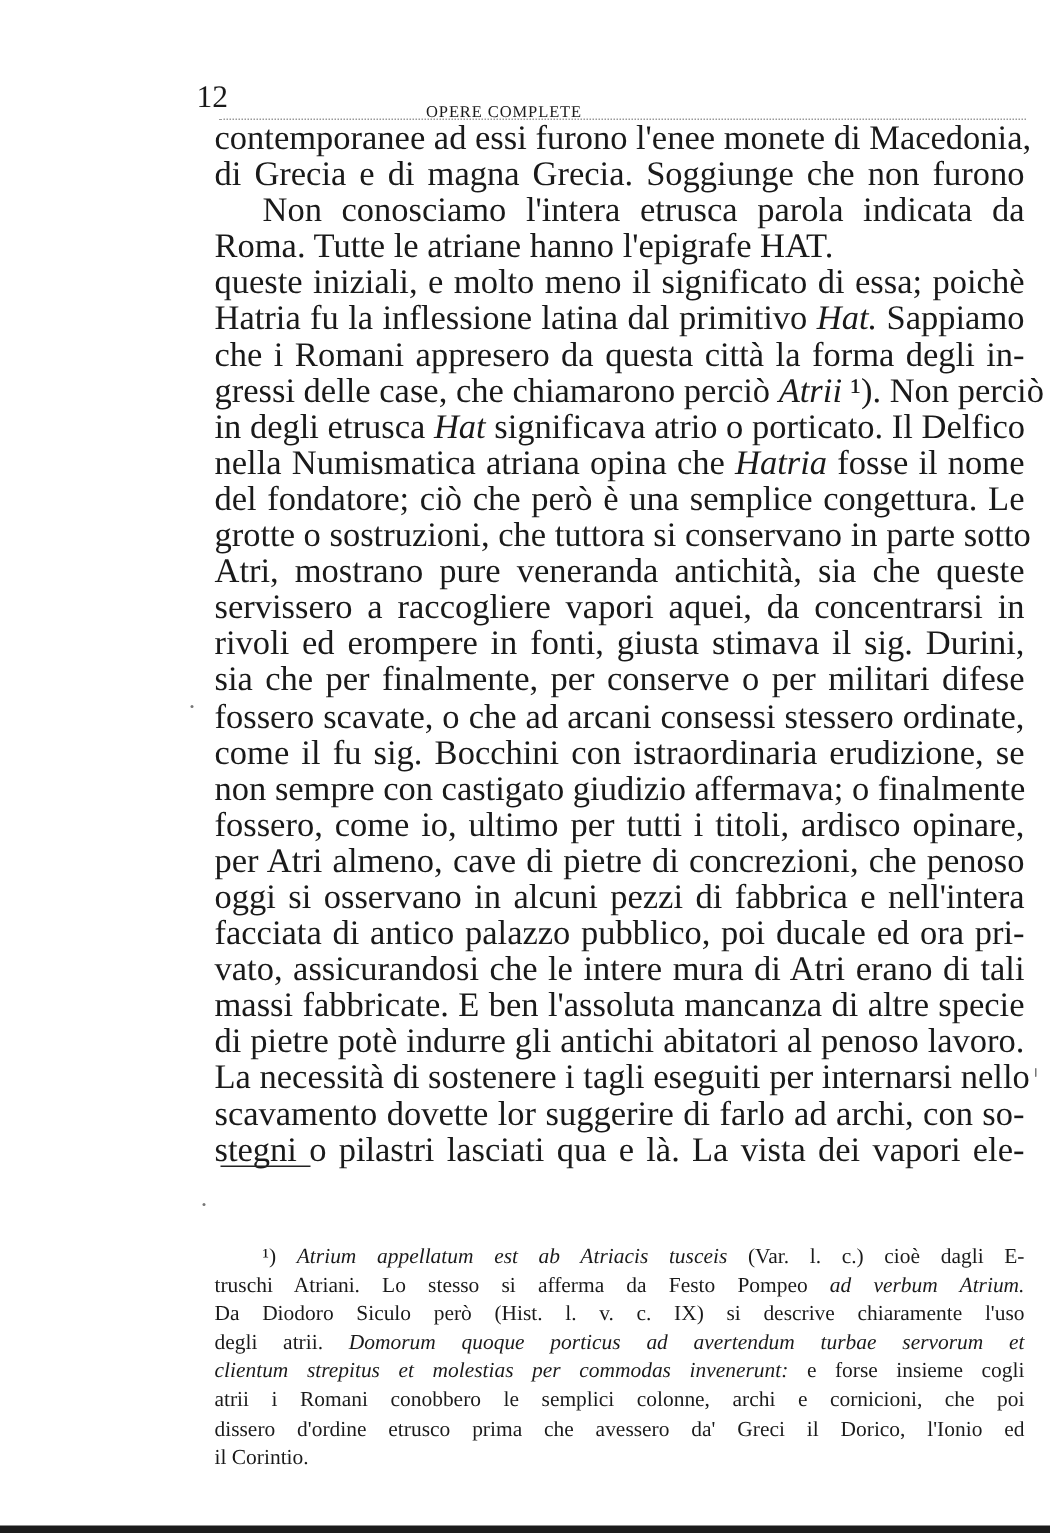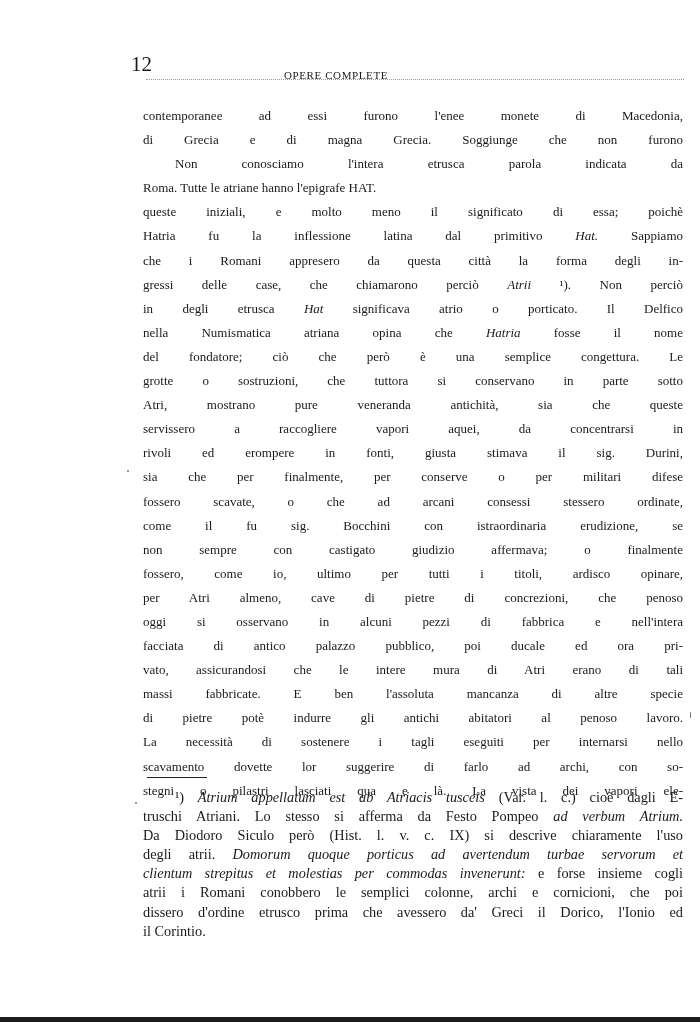--- a/index.html
+++ b/index.html
@@ -11,36 +11,36 @@
       position:absolute; left:131px; top:52px; font-size:21px; font-family:"Liberation Serif", serif;
     }
     .running-header {
       position:absolute; left:284px; width:190px; top:57px; text-align:left;
       font-size:11px; letter-spacing:0.6px; font-variant:small-caps; font-family:"Liberation Serif", serif;margin-top:12px;
     }
     .header-rule {
       position:absolute; left:146px; width:538px; top:79px; height:0; border-top:1px dotted #9a9a9a;
     }
     .body-text {
-      position:absolute; left:143px; width:540px; top:104px;
-      font-family:"Liberation Serif", serif; font-size:13px; line-height:24.1px;
+      position:absolute; left:143px; width:540px; top:80px;
+      font-family:"Liberation Serif", serif; font-size:23px; line-height:24.1px;
     }
     .line { display:block; white-space:nowrap; text-align:justify; text-align-last:justify; height:24.1px; }
     .line.last { text-align-last:left; }
     .line.indent { padding-left:32px; }
     .fn-rule {
       position:absolute; left:147px; top:777px; width:60px; height:0; border-top:1.5px solid #222;
     }
     .footnote {
       position:absolute; left:143px; width:540px; top:788px;
       font-family:"Liberation Serif", serif; font-size:14.3px; line-height:19.1px;
     }
     .fn-line { display:block; white-space:nowrap; text-align:justify; text-align-last:justify; height:19.1px; }
     .fn-line.last { text-align-last:left; }
-    .fn-line.indent { padding-left:32px; }
+    .fn-line.indent { padding-left:32px;margin-top:41px; }
     .it { font-style:italic; }
     .scan-edge {
       position:absolute; left:0; right:0; top:1017px; height:5px; background:#1c1c1c;
     }
     .speck { position:absolute; width:2px; height:2px; background:#777; border-radius:1px; }
   </style>
 </head>
 <body>
 
 <div class="page-number">12</div>

